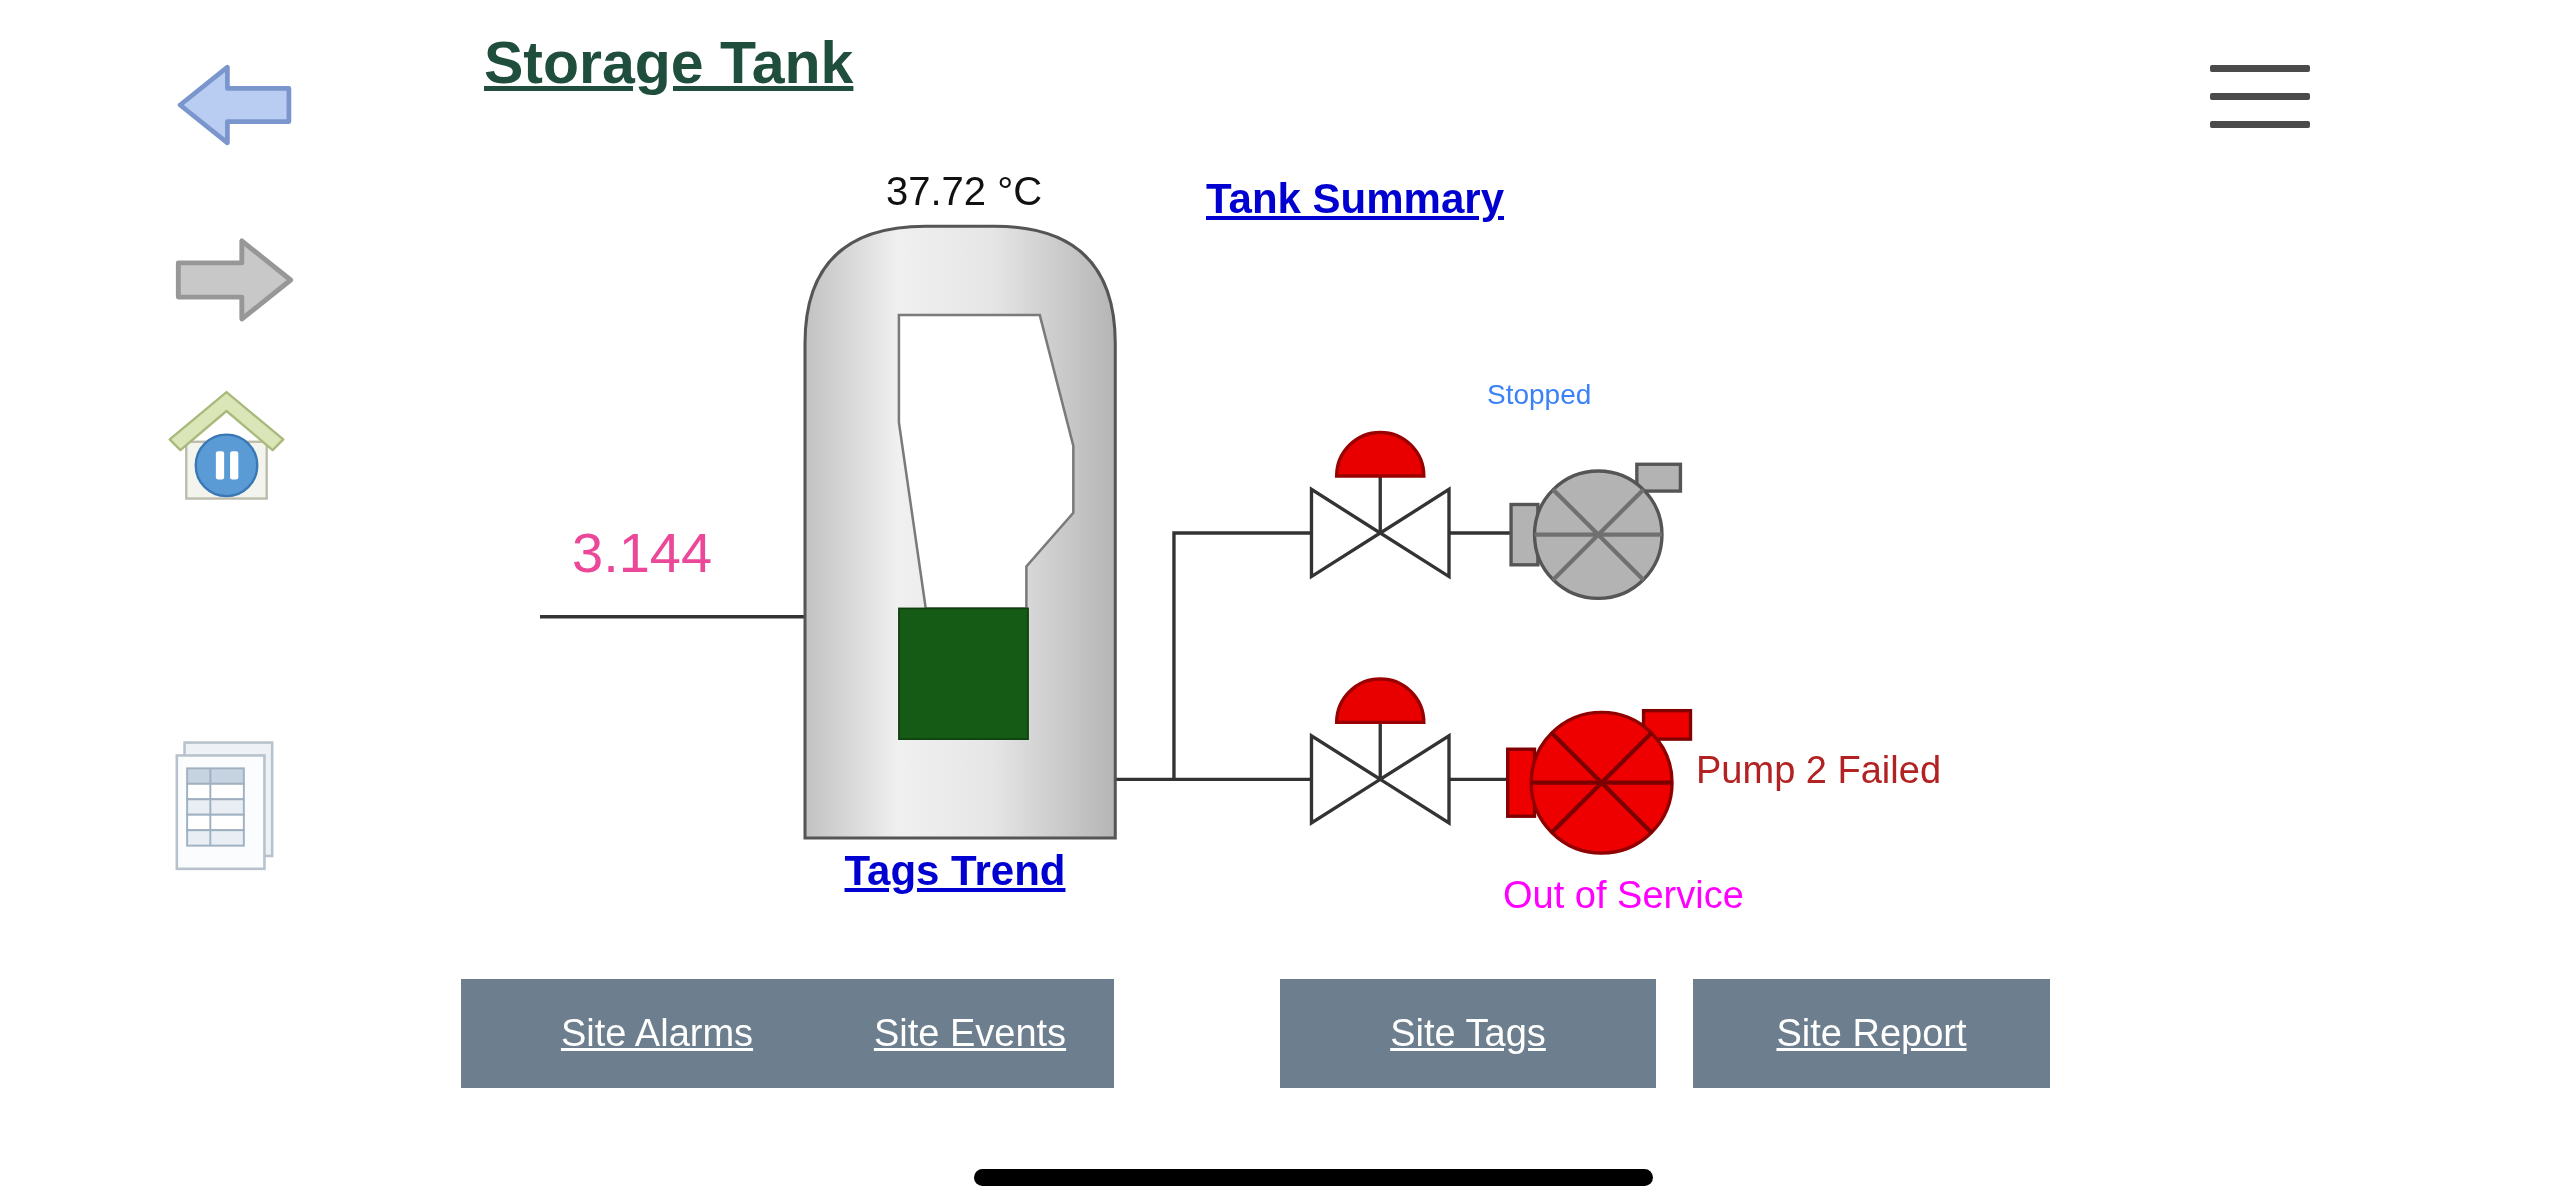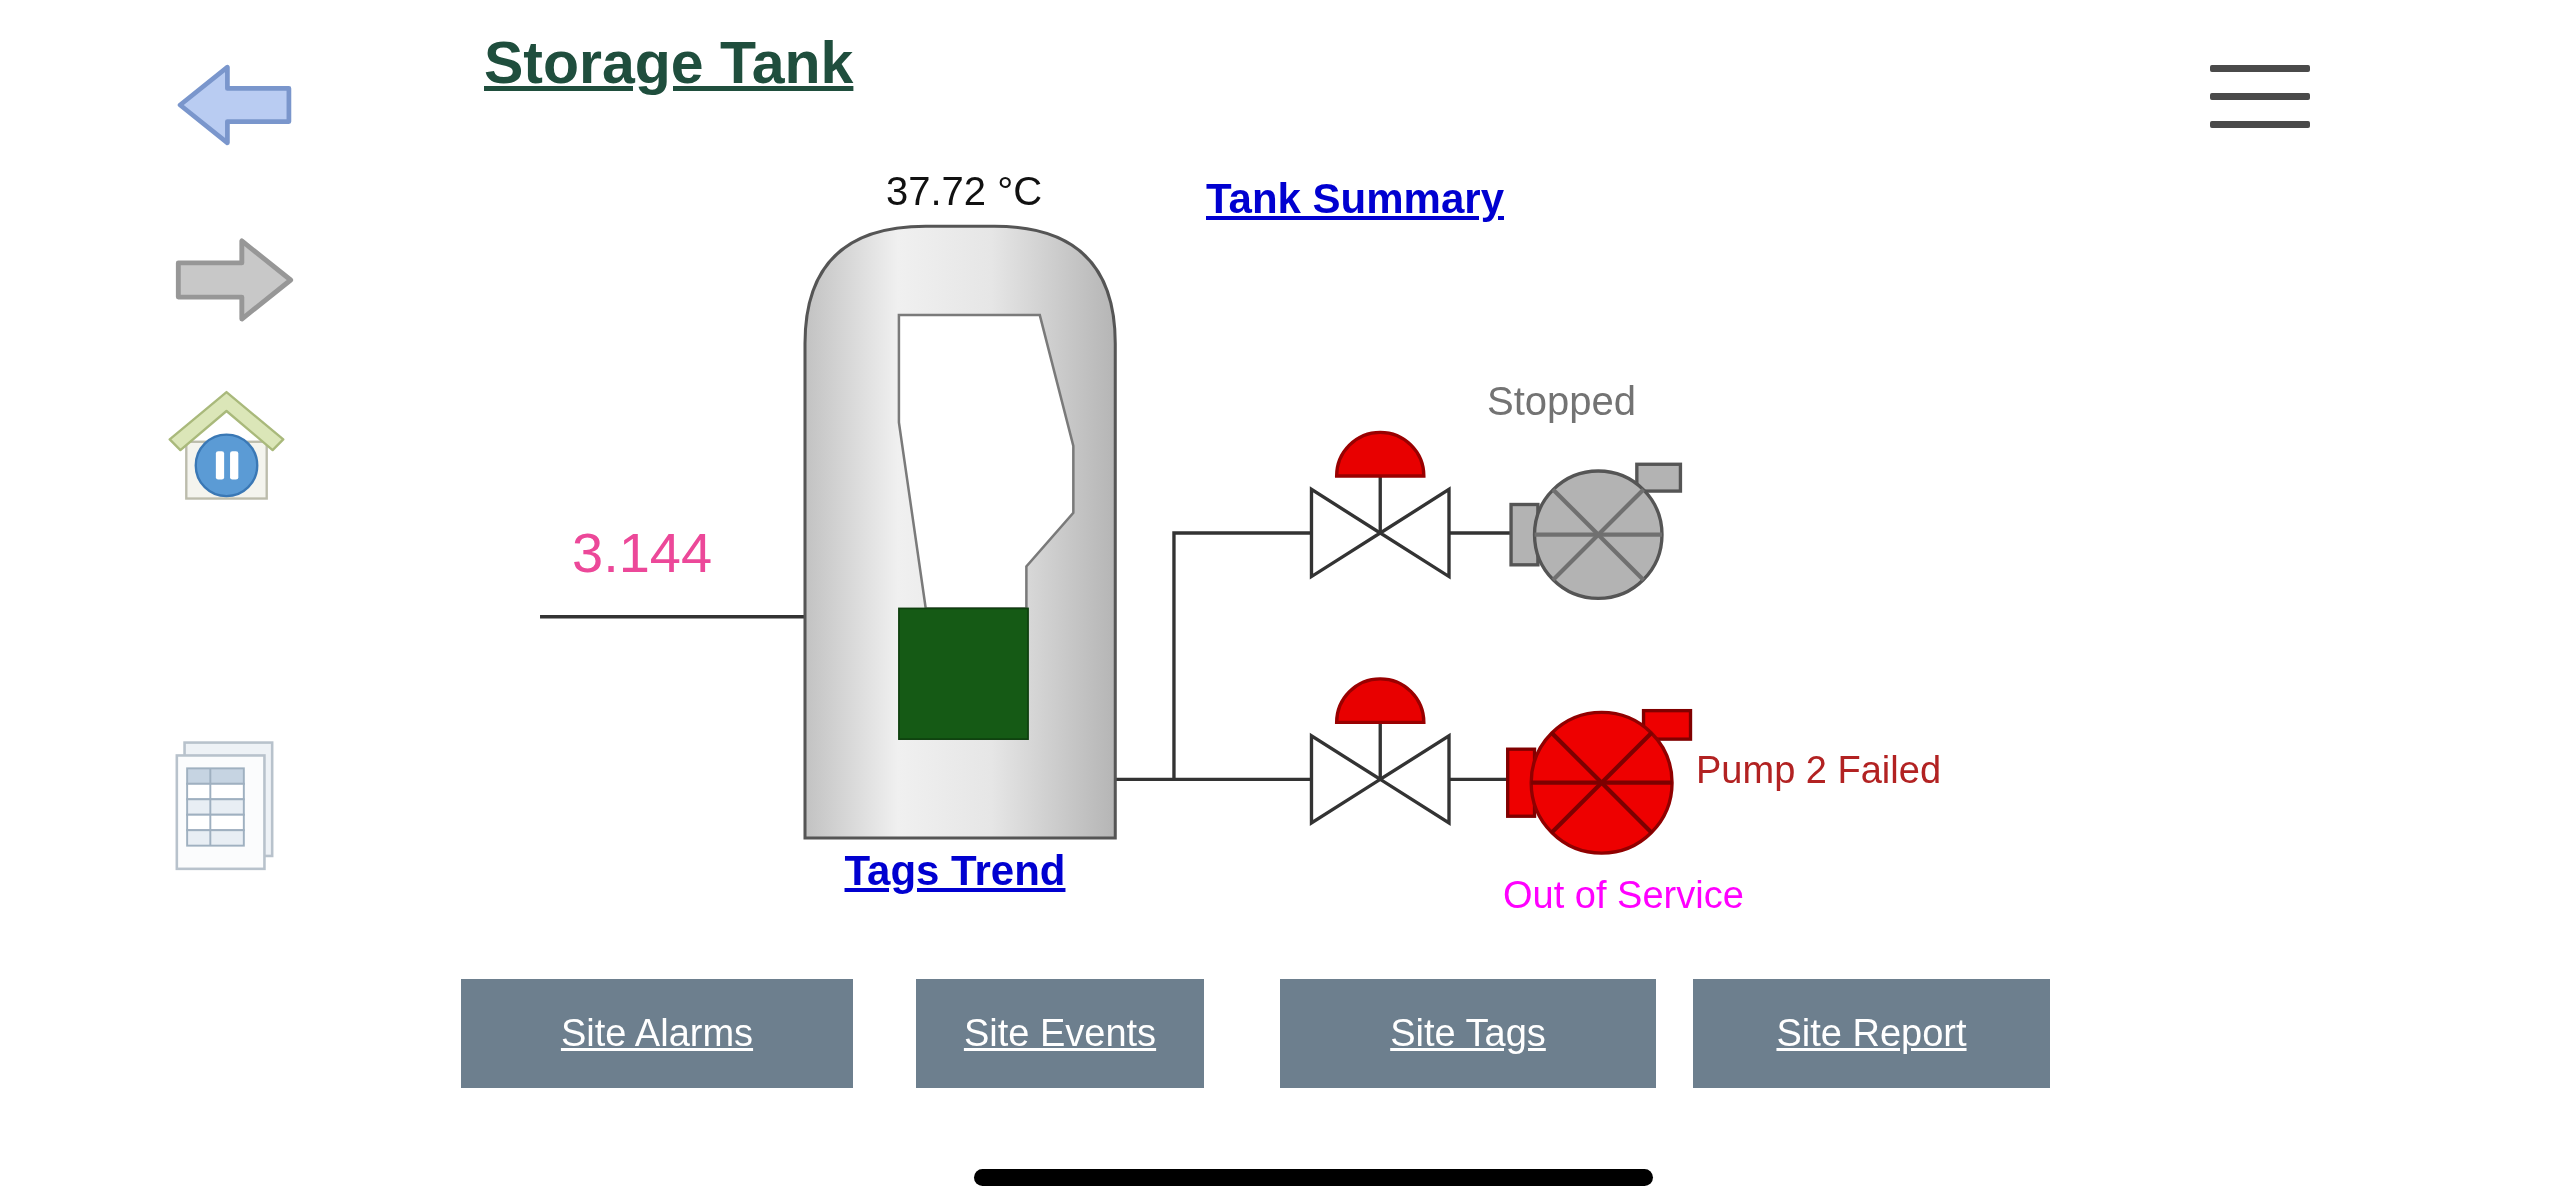--- a/index.html
+++ b/index.html
@@ -41,33 +41,33 @@
   .hmi-link {
     font-size: 42px; font-weight: bold;
     color: #0000d0; text-decoration: underline;
     background: none; border: none; padding: 0; cursor: pointer;
     white-space: nowrap;
     font-family: "Liberation Sans", sans-serif;
   }
   .link-summary { left: 1206px; top: 175px; text-decoration: underline; }
   .link-trend   { left: 955px; top: 847px; transform: translateX(-50%); }
 
-  .status-stopped { left: 1487px; top: 379px; font-size: 40px; color: #737373; white-space: nowrap; }
+  .status-stopped { left: 1487px; top: 379px; font-size: 28px; color: #3b82f6; white-space: nowrap; }
   .status-failed  { left: 1696px; top: 749px; font-size: 38px; color: #b22222; white-space: nowrap; }
   .status-oos     { left: 1487px; top: 874px; font-size: 38px; color: #ff00ff; white-space: nowrap; margin-left: 16px; }
 
   .site-btn {
     position: absolute; top: 979px; height: 109px;
     background: #6d7f8e; border: none; cursor: pointer;
     color: #ffffff; font-size: 38px; text-decoration: underline;
     display: flex; align-items: center; justify-content: center;
     font-family: "Liberation Sans", sans-serif;
   }
   .btn-alarms { left: 461px;  width: 392px; }
-  .btn-events { left: 916px;  width: 288px; }
+  .btn-events { left: 826px;  width: 288px; }
   .btn-tags   { left: 1280px; width: 376px; }
   .btn-report { left: 1693px; width: 357px; text-align: center; }
 
   .home-indicator {
     left: 974px; top: 1169px; width: 679px; height: 17px;
     background: #000000; border-radius: 8.6px;
   }
 
   svg { display: block; }
 </style>

